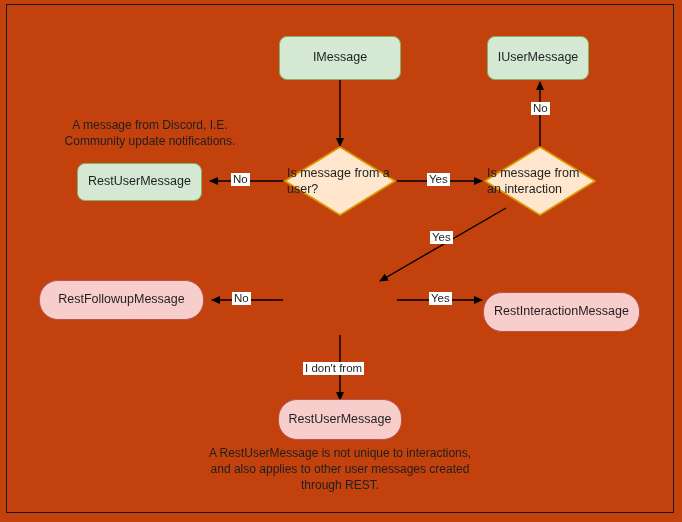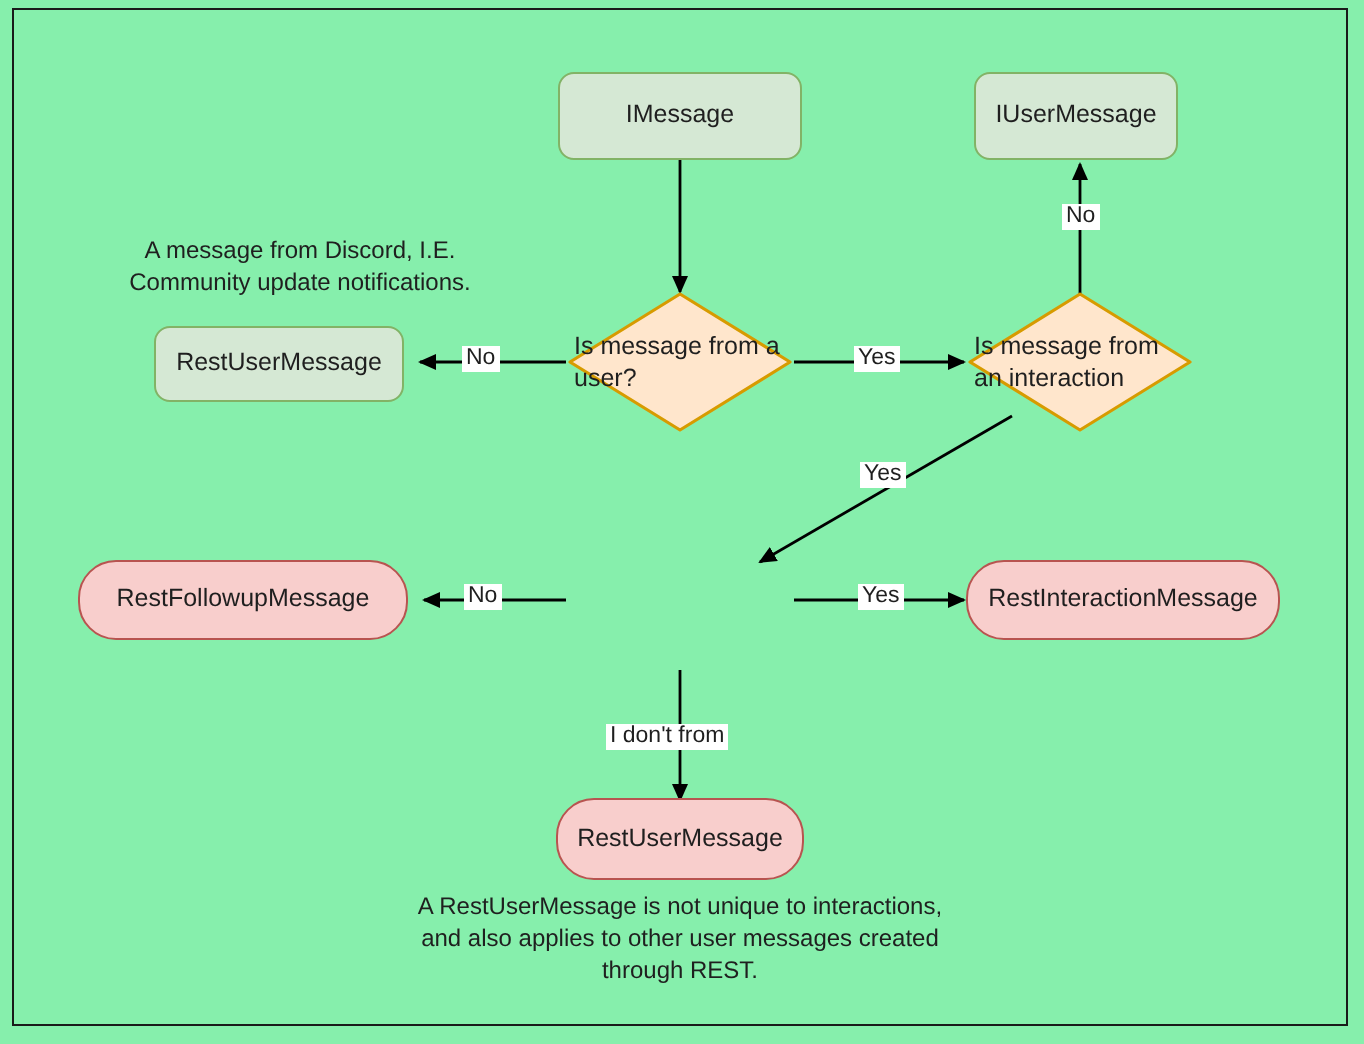--- a/index.html
+++ b/index.html
@@ -7,21 +7,21 @@
     padding: 0;
     background: #ffffff;
   }
   body {
     font-family: "Liberation Sans", sans-serif;
   }
   #canvas {
     position: relative;
     width: 682px;
     height: 522px;
-    background: #86efac;
+    background: #c2410c;
     overflow: hidden;
   }
   .frame {
     position: absolute;
     left: 6px;
     top: 4px;
     width: 668px;
     height: 509px;
     border: 1px solid #1a1a1a;
     box-sizing: border-box;
@@ -149,21 +149,21 @@
   </div>
 
   <div class="node box green" style="left:77px; top:163px; width:125px; height:38px;">
     <span>RestUserMessage</span>
   </div>
 
   <div class="node box pink" style="left:39px; top:280px; width:165px; height:40px;">
     <span>RestFollowupMessage</span>
   </div>
 
-  <div class="node box pink" style="left:483px; top:280px; width:157px; height:40px;">
+  <div class="node box pink" style="left:483px; top:292px; width:157px; height:40px;">
     <span>RestInteractionMessage</span>
   </div>
 
   <div class="node box pink" style="left:278px; top:399px; width:124px; height:41px;">
     <span>RestUserMessage</span>
   </div>
 
   <div class="diamond-wrap" style="left:281px; top:145px; width:118px; height:72px;">
     <svg width="118" height="72" viewBox="0 0 118 72" xmlns="http://www.w3.org/2000/svg">
       <path d="M59,2 L114,36 L59,70 L4,36 Z" fill="#ffe6cc" stroke="#d79b00" stroke-width="1.6" stroke-linejoin="round"></path>

